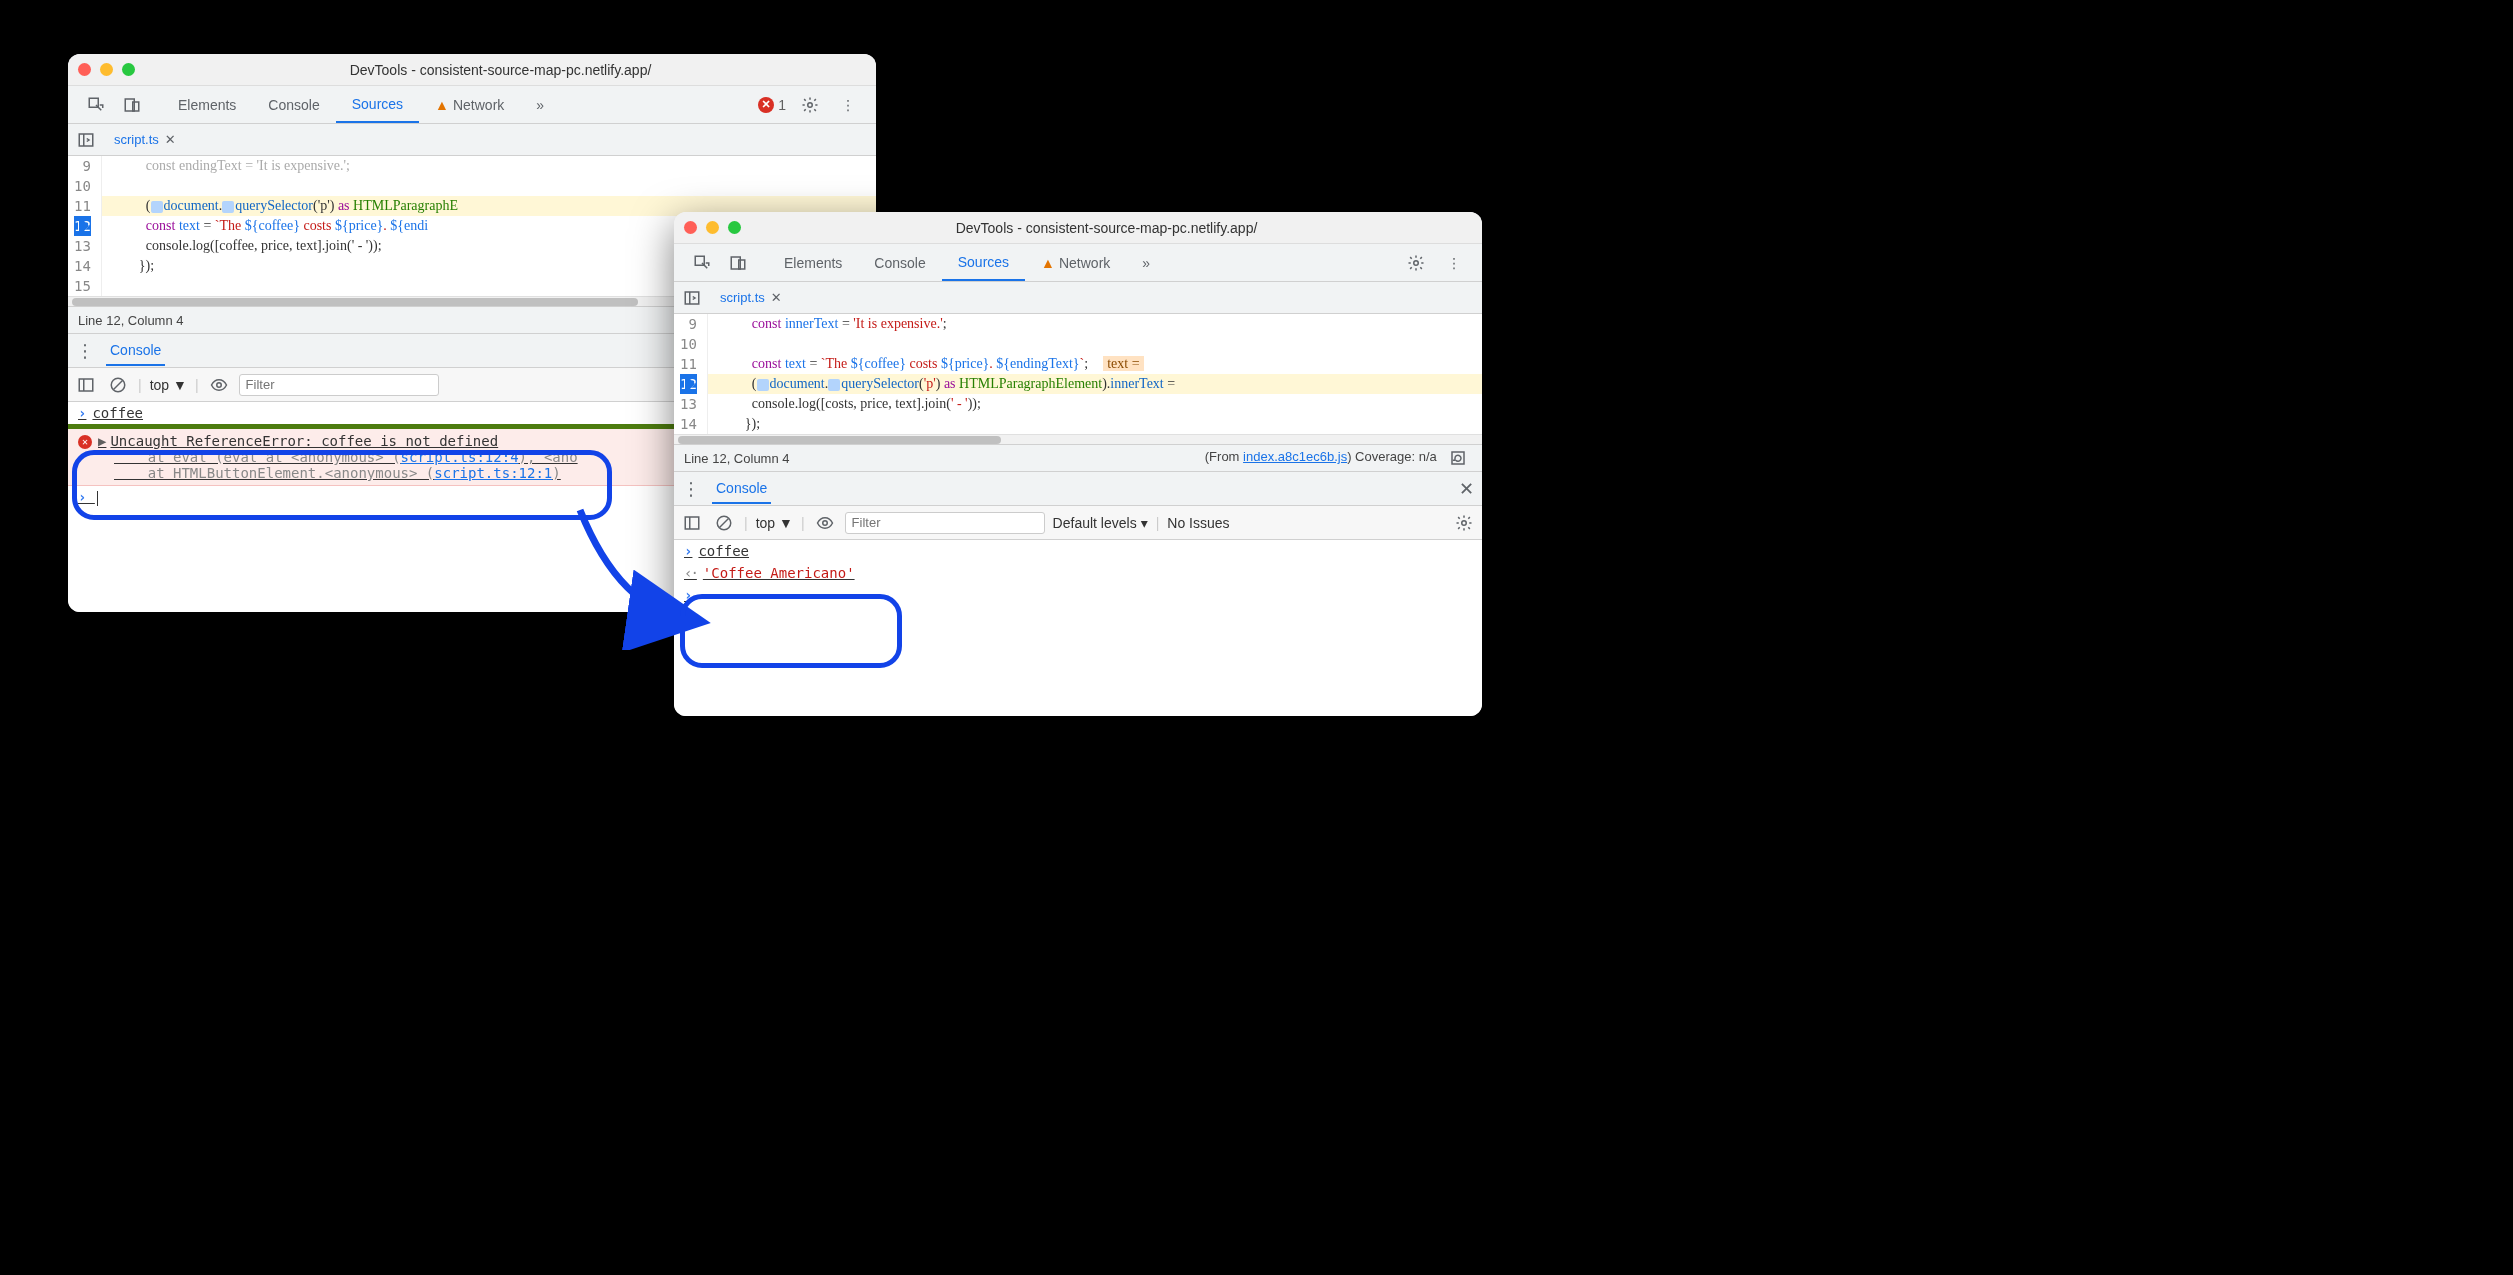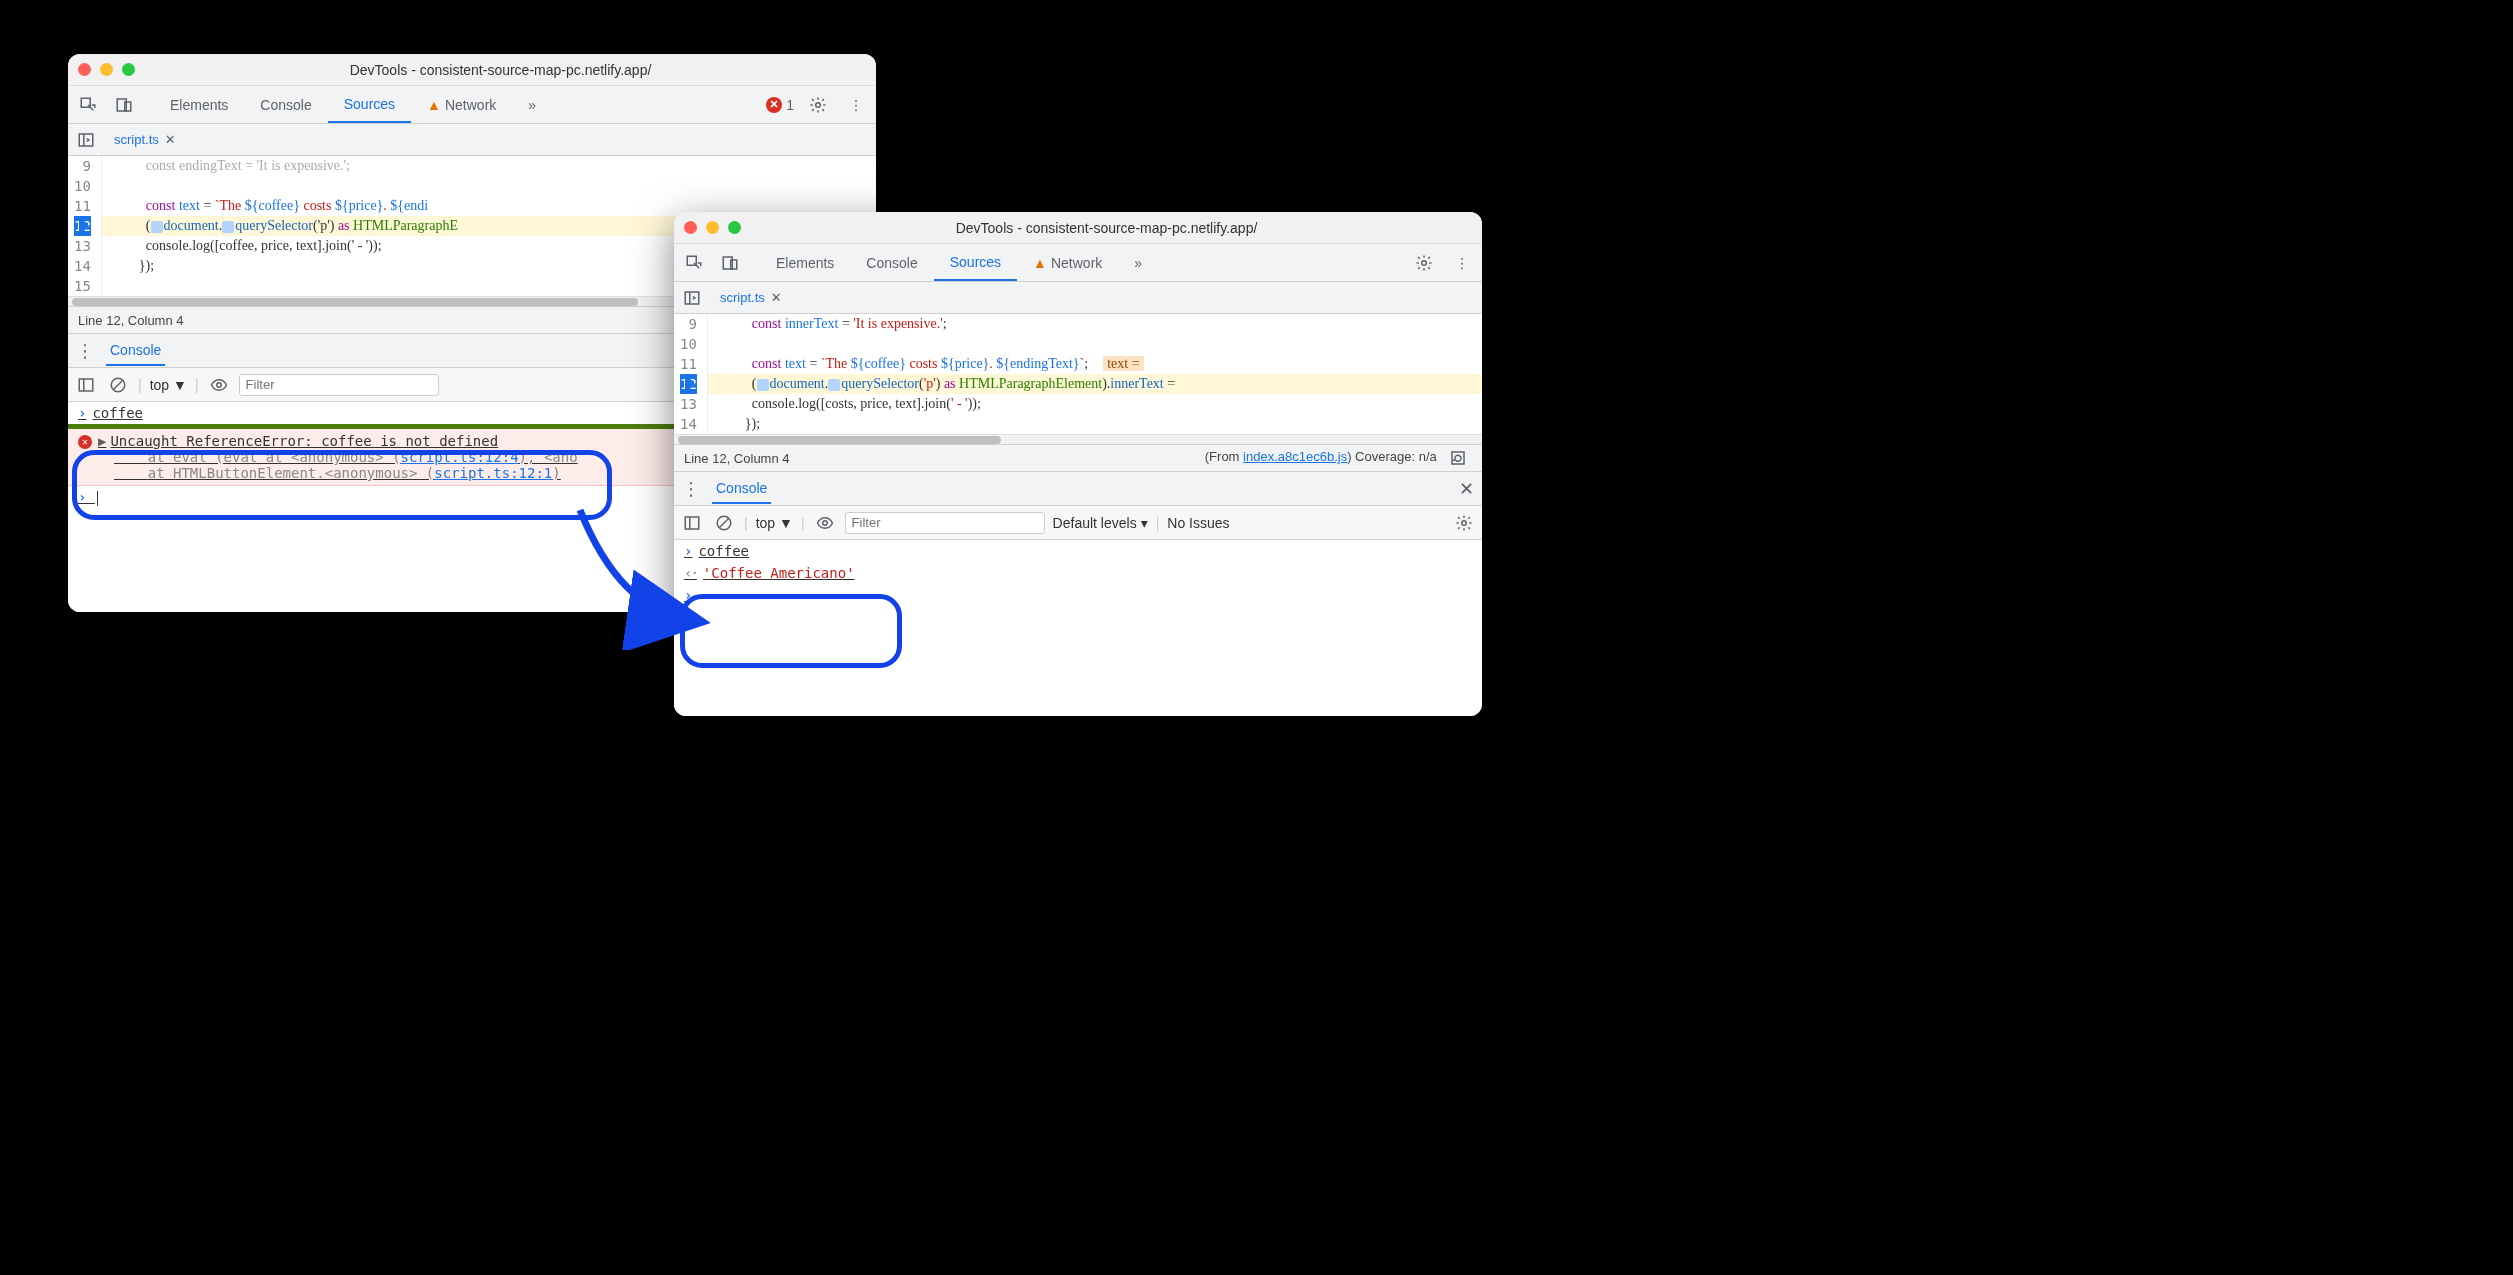--- a/index.html
+++ b/index.html
@@ -12,21 +12,21 @@
   }
   .window.left { left: 68px; top: 54px; width: 808px; height: 558px; }
   .window.right { left: 674px; top: 212px; width: 808px; height: 504px; }
 
   .titlebar { height: 32px; display: flex; align-items: center; padding: 0 10px; background: #f1f1f1; border-bottom: 1px solid #ddd; }
   .traffic { display: flex; gap: 9px; }
   .traffic .dot { width: 13px; height: 13px; border-radius: 50%; }
   .dot.red { background: #ff5f57; } .dot.yellow { background: #febc2e; } .dot.green { background: #28c840; }
   .titlebar .title { flex: 1; text-align: center; font-size: 14px; font-weight: 400; color: #333; }
 
-  .toolbar { height: 38px; display: flex; align-items: center; gap: 8px; padding: 0 6px; background: #f1f3f4; border-bottom: 1px solid #d0d0d0; }
+  .toolbar { height: 38px; display: flex; align-items: center; gap: 8px; padding: 0 14px; background: #f1f3f4; border-bottom: 1px solid #d0d0d0; }
   .tool-icon { width: 28px; height: 28px; display: flex; align-items: center; justify-content: center; color: #5f6368; cursor: pointer; }
   .tabs { display: flex; align-items: center; height: 100%; margin-left: 8px; }
   .tab { padding: 0 16px; height: 100%; display: flex; align-items: center; color: #5f6368; cursor: pointer; font-size: 14px; }
   .tab.active { color: #1a73e8; border-bottom: 2px solid #1a73e8; }
   .warn-tri { color: #e37400; margin-right: 4px; }
   .toolbar .right { margin-left: auto; display: flex; align-items: center; gap: 10px; }
   .err-badge { display: flex; align-items: center; gap: 4px; color: #606060; }
   .err-badge .circ { width: 16px; height: 16px; border-radius: 50%; background: #d93025; color: #fff; display: flex; align-items: center; justify-content: center; font-size: 11px; font-weight: bold; }
 
   .filetab-bar { height: 32px; display: flex; align-items: center; background: #f1f3f4; border-bottom: 1px solid #d0d0d0; padding-left: 4px; gap: 6px; }
@@ -156,22 +156,22 @@
       <div>10</div>
       <div>11</div>
       <div class="cur">12</div>
       <div>13</div>
       <div>14</div>
       <div>15</div>
     </div>
     <div class="code-lines">
       <div class="ln" style="color:#aaa"><span>    const endingText = 'It is expensive.';</span></div>
       <div class="ln"></div>
+      <div class="ln hl"><span>    (</span><span class="prop-badge"></span><span class="tok-prop-blue">document</span><span>.</span><span class="prop-badge"></span><span class="tok-prop-blue">querySelector</span><span>('p')</span><span class="tok-kw"> as </span><span class="tok-type" style="color:#267f00">HTMLParagraphE</span></div>
       <div class="ln"><span>    </span><span class="tok-kw">const</span><span> </span><span class="tok-var">text</span><span> = </span><span class="tok-str">`The </span><span class="tok-var">${coffee}</span><span class="tok-str"> costs </span><span class="tok-var">${price}</span><span class="tok-str">. </span><span class="tok-var">${endi</span></div>
-      <div class="ln hl"><span>    (</span><span class="prop-badge"></span><span class="tok-prop-blue">document</span><span>.</span><span class="prop-badge"></span><span class="tok-prop-blue">querySelector</span><span>('p')</span><span class="tok-kw"> as </span><span class="tok-type" style="color:#267f00">HTMLParagraphE</span></div>
       <div class="ln"><span>    console.</span><span class="tok-fn">log</span><span>([coffee, price, text].join(' - '));</span></div>
       <div class="ln"><span>  });</span></div>
       <div class="ln"></div>
     </div>
   </div>
   <div class="scroll-strip">
       <div class="scroll-thumb" style="width:70%"></div>
     </div>
 
   <div class="status-bar">

